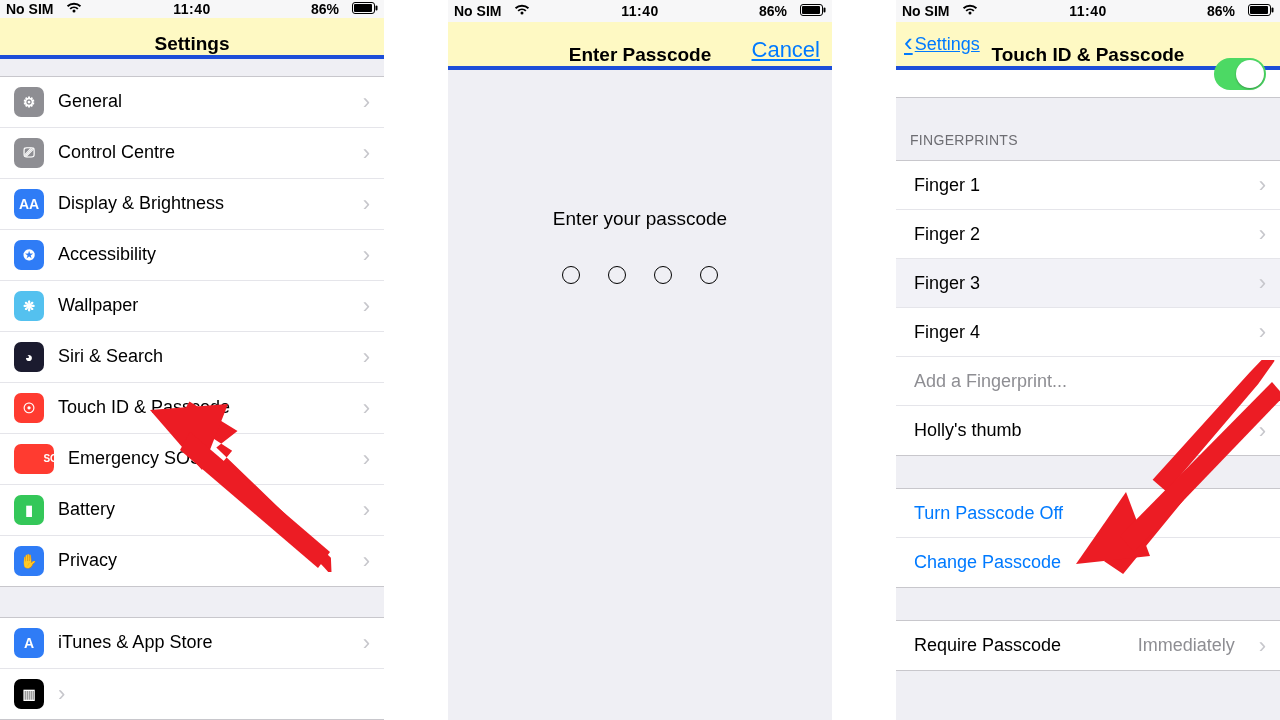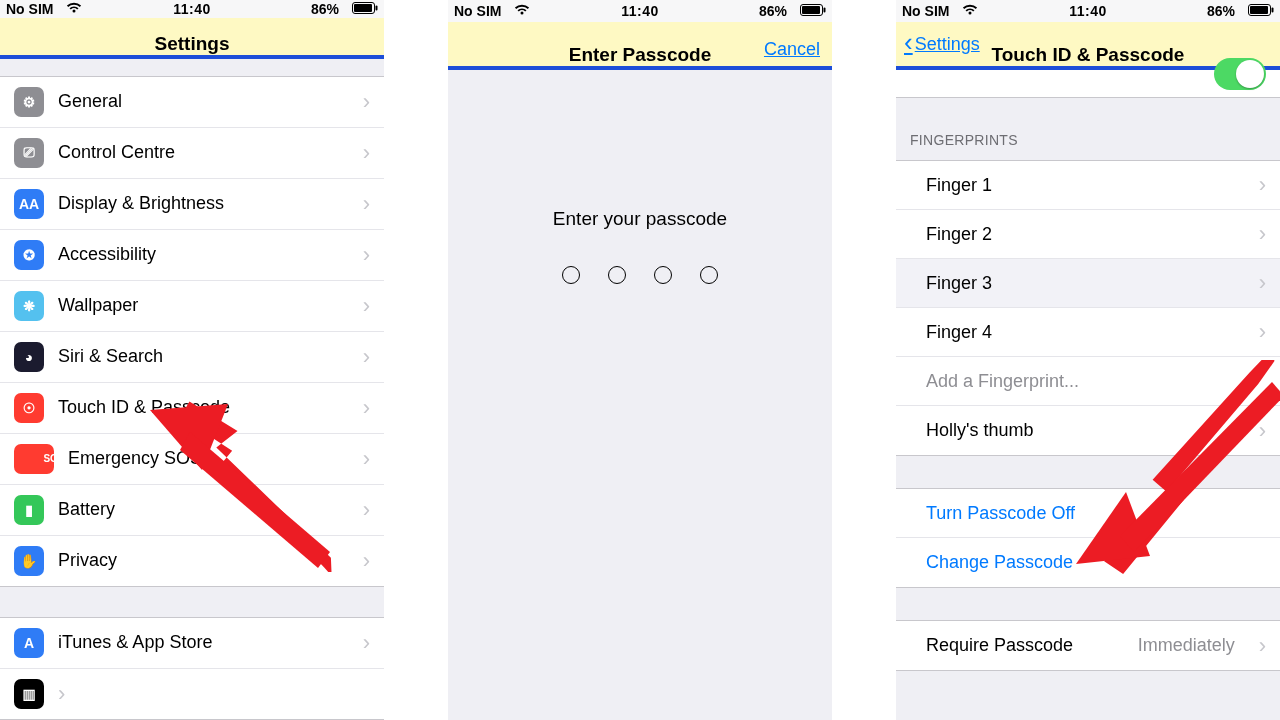--- a/index.html
+++ b/index.html
@@ -59,21 +59,21 @@
     border-bottom: 4px solid #1d4ed8;
     display: flex;
     align-items: flex-end;
     justify-content: center;
     position: relative;
   }
   .nav-title { font-size: 19px; font-weight: 600; color: #000; }
   .nav-right {
     position: absolute; right: 12px; top: 11px; bottom: 0;
     display: flex; align-items: center;
-    color: #007aff; font-size: 18px;
+    color: #007aff; font-size: 22px;
     text-decoration: underline;
   }
   .nav-left {
     position: absolute; left: 8px; top: 0; bottom: 0;
     display: flex; align-items: center;
     color: #007aff; font-size: 18px; gap: 2px;
     text-decoration: underline;
   }
   .nav-back-chevron { font-size: 26px; line-height: 1; text-decoration: none; display:inline-block; transform: translateY(-2px); font-weight:300;}
 
@@ -95,21 +95,21 @@
   .row .app-icon {
     width: 30px; height: 30px; border-radius: 7px;
     margin-right: 14px; flex-shrink: 0;
     display:flex; align-items:center; justify-content:center;
     color:#fff; font-size:15px; font-weight:700;
   }
   .row .label { font-size: 18px; color: #000; flex: 1; }
   .row .value { font-size: 18px; color: #8e8e93; margin-right: 24px; }
   .row .chevron { color: #c7c7cc; font-size: 22px; line-height:1; }
   .row.link .label { color: #007aff; }
-  .row.noicon .label { margin-left: 16px; }
+  .row.noicon .label { margin-left: 4px; }
   .group-spacer { height: 36px; }
   .group-header {
     font-size: 14px; color: #6d6d72; padding: 8px 14px 12px 14px;
     text-transform: uppercase; letter-spacing: 0.3px;
   }
 
   
   .passcode-body {
     flex: 1;
     background: #efeff4;

